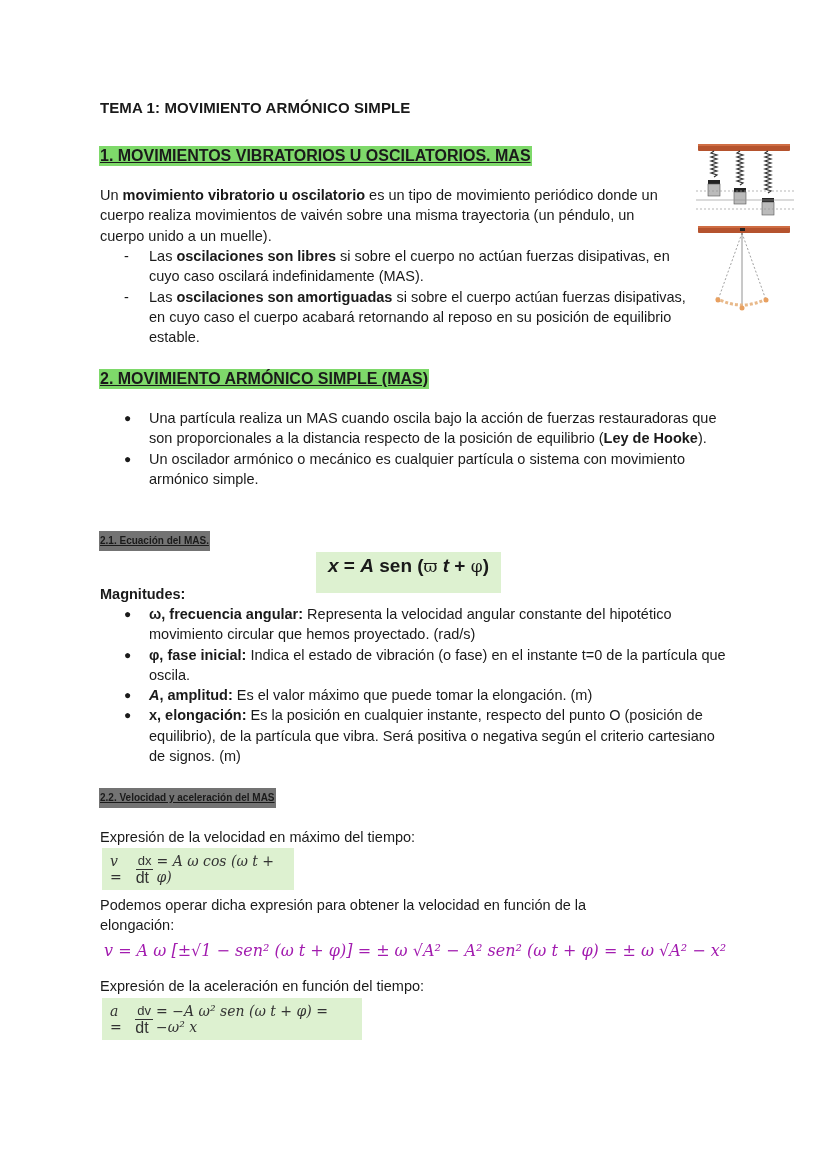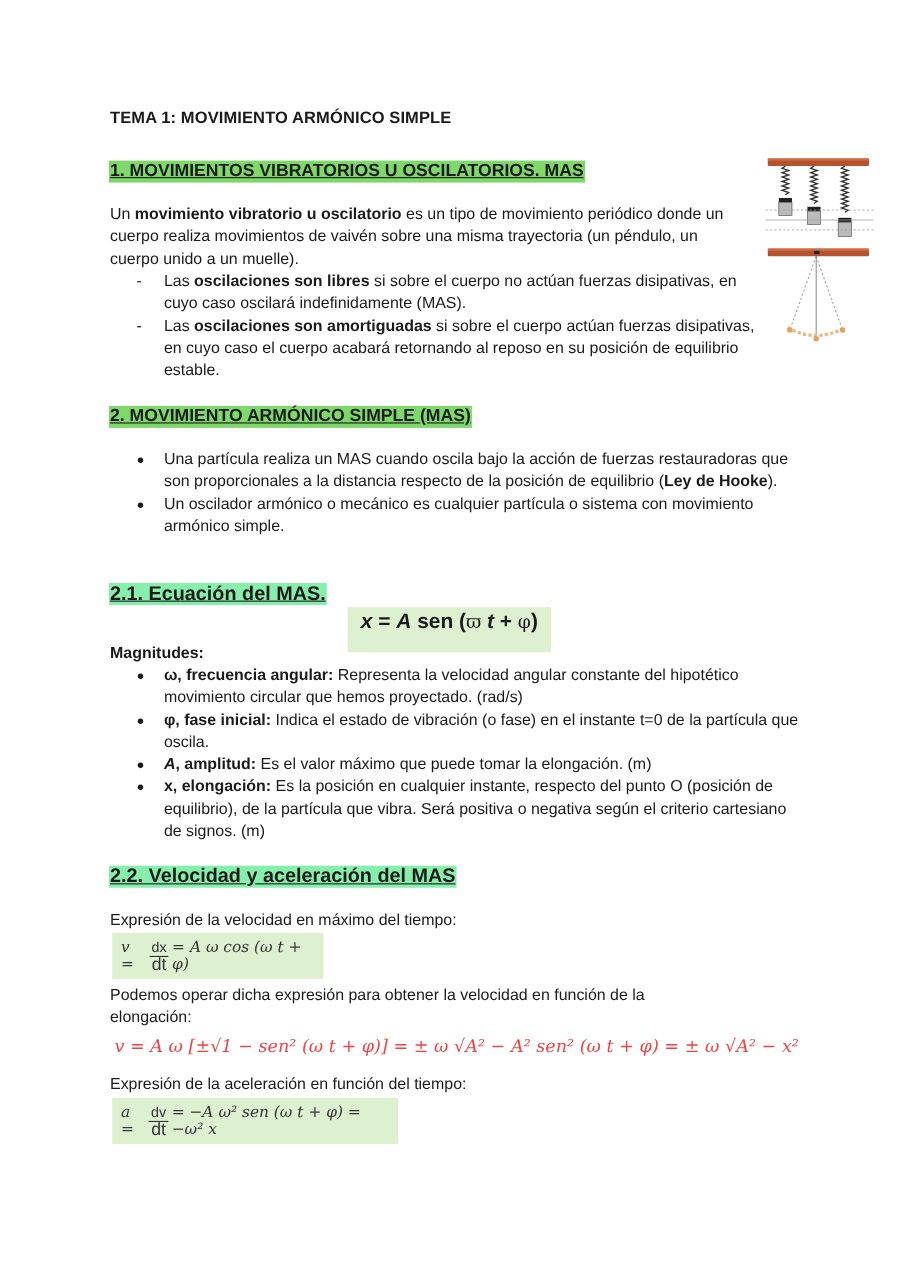--- a/index.html
+++ b/index.html
@@ -3,45 +3,45 @@
 <meta charset="utf-8">
 <style>
   * { box-sizing: border-box; margin: 0; padding: 0; }
   html, body { width: 828px; height: 1169px; background: #ffffff; }
   body { font-family: "Liberation Sans", sans-serif; color: #1a1a1a; position: relative; overflow: hidden; }
   .page { position: absolute; left: 0; top: 0; width: 828px; height: 1169px; }
 
   .title { position: absolute; left: 100px; top: 99px; font-size: 15px; font-weight: bold; letter-spacing: 0.1px; }
 
   .h-green { background: #7ed96a; font-weight: bold; text-decoration: underline; font-size: 16px; padding: 1px 1px 2px 1px; display: inline-block; line-height: 17px; }
-  .h-sub { background: #86efac; font-weight: bold; text-decoration: underline; font-size: 18px; padding: 1px 1px 2px 1px; display: inline-block; line-height: 17px; }
+  .h-sub { background: #737373; font-weight: bold; text-decoration: underline; font-size: 10px; padding: 1px 1px 2px 1px; display: inline-block; line-height: 17px; }
 
   .abs { position: absolute; }
   .para { font-size: 14.5px; line-height: 20.3px; }
   .para b { font-weight: bold; }
 
   .dash-list, .bullet-list { list-style: none; }
   .dash-list li, .bullet-list li { position: relative; padding-left: 49px; font-size: 14.5px; line-height: 20.3px; }
   .dash-list li .mark { position: absolute; left: 24px; top: 0; }
   .bullet-list li .mark { position: absolute; left: 24px; top: 0; font-size: 12px; }
 
   .formula-box { background: #ddf1d0; display: inline-block; }
   .f-main { font-size: 19px; font-weight: bold; padding: 3px 12px 16px 12px; line-height: 22px; }
   .f-main .it { font-style: italic; }
   .f-main .greek { font-family: "DejaVu Serif", serif; font-weight: normal; font-size: 17px; }
 
   .math { font-family: "Liberation Sans", sans-serif; font-size: 14px; color: #333; }
   .math i, .mi { font-style: italic; font-family: "DejaVu Serif", serif; }
-  .frac { display: inline-flex; flex-direction: column; align-items: center; vertical-align: middle; margin: 0 3px; }
+  .frac { display: inline-flex; flex-direction: column; align-items: flex-start; vertical-align: middle; margin: 0 3px; }
   .frac .num { border-bottom: 1px solid #333; padding: 0 2px; line-height: 16px; font-size: 13px; }
   .frac .den { line-height: 16px; font-size: 16px; }
 
   .f-vel { padding: 0 8px; height: 42px; display: flex; align-items: center; }
   .f-acc { padding: 0 8px; height: 42px; display: flex; align-items: center; }
-  .f-long { font-size: 18px; color: #ef4444; white-space: nowrap; }
+  .f-long { font-size: 18px; color: #a21caf; white-space: nowrap; }
   .f-long .g { font-family: "DejaVu Serif", serif; font-style: italic; font-size: 16px; }
 
   .figure { position: absolute; left: 694px; top: 140px; width: 104px; height: 172px; }
 </style>
 </head>
 <body>
 
 <div class="page">
 
   <div class="title">TEMA 1: MOVIMIENTO ARMÓNICO SIMPLE</div>

